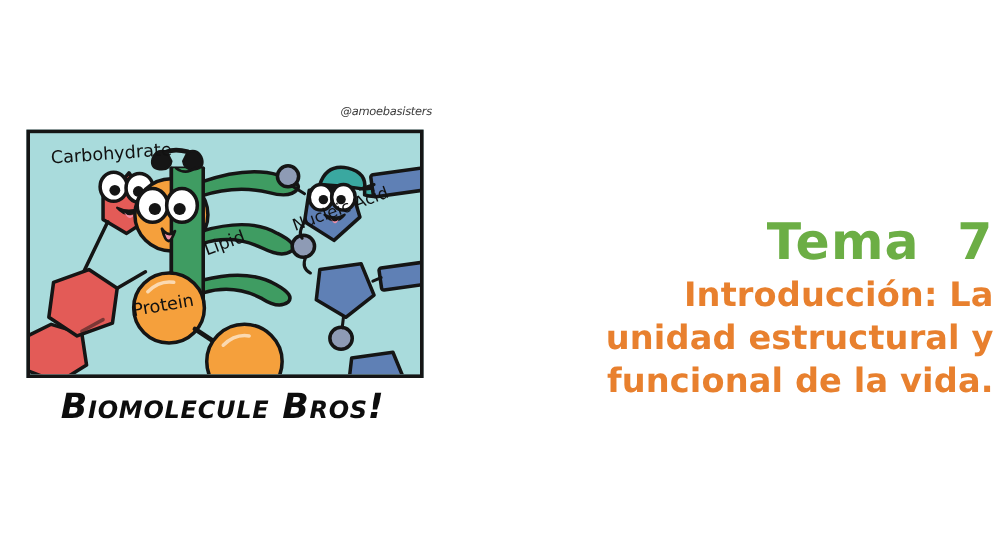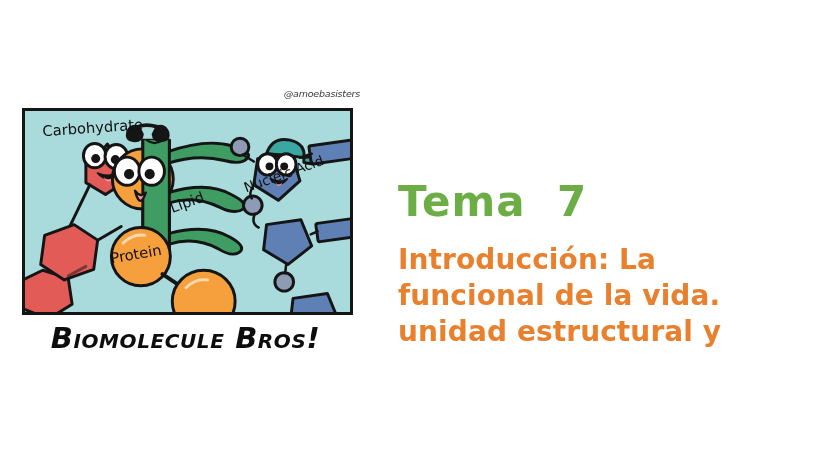--- a/index.html
+++ b/index.html
@@ -79,35 +79,35 @@
     font-variant: small-caps;
     white-space: nowrap;
   }
 
   
   #title-block {
     position: absolute;
     left: 398px;
     top: 178px;
     width: 430px;
-    text-align: left;
+    text-align: right;
   }
 
   #main-title {
     font-family: "DejaVu Sans", sans-serif;
     font-weight: bold;
     font-size: 42px;
     line-height: 48px;
     color: #6cae45;
     letter-spacing: 1px;
     white-space: pre;
   }
 
   #subtitle {
-    margin-top: 16px;
+    margin-top: 2px;
     font-family: "DejaVu Sans", sans-serif;
     font-weight: bold;
     font-size: 28px;
     line-height: 36px;
     color: #e8802e;
     letter-spacing: 0.1px;
   }
   #subtitle .sub-line { display: block; white-space: pre; }
 </style>
 </head>
@@ -229,18 +229,18 @@
       </svg>
     </div>
 
     <div id="caption">Biomolecule Bros!</div>
   </div>
 
   <div id="title-block">
     <div id="main-title" style="color: rgb(108, 174, 69);">Tema  7</div>
     <div id="subtitle" style="color: rgb(232, 128, 46);">
       <span class="sub-line">Introducción: La</span>
+      <span class="sub-line">unidad estructural y</span>
       <span class="sub-line">funcional de la vida.</span>
-      <span class="sub-line">unidad estructural y</span>
     </div>
   </div>
 
 </div>
 
 </body></html>

